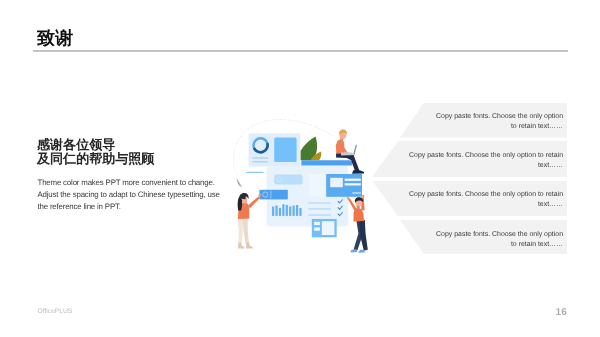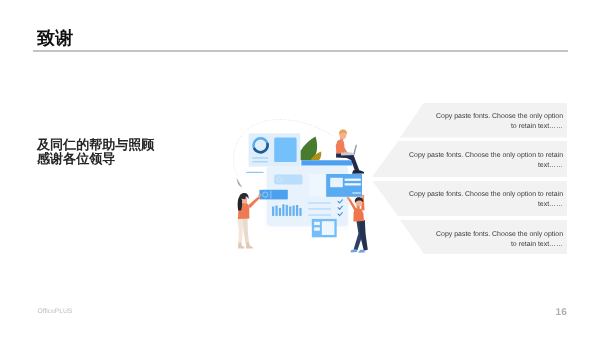--- a/index.html
+++ b/index.html
@@ -47,23 +47,24 @@
   .illus{position:absolute;left:218px;top:108px;width:170px;height:172px;overflow:visible;}
 </style>
 </head>
 <body>
 
 <div class="slide">
   <div class="title">致谢</div>
   <div class="rule"></div>
 
   <div class="lead">
+    <div>感谢各位领导</div>
     <div>及同仁的帮助与照顾</div>
-    <div>感谢各位领导</div>
   </div>
+  <div class="body">Theme color makes PPT more convenient to change. Adjust the spacing to adapt to Chinese typesetting, use the reference line in PPT.</div>
 
   <svg class="illus" viewBox="218 108 170 172" width="170" height="172" xmlns="http://www.w3.org/2000/svg">
     <g>
 
       <path d="M333 136.2 C 316 124.8 296 119.2 277 119.6 C 252 120.2 235.4 134.6 233.6 156.4 C 233.0 163.4 234.4 169.6 237.0 174.6" fill="none" stroke="#c2c5ca" stroke-width="0.6" stroke-linecap="round" stroke-dasharray="0.05 2.6"></path>
       <path d="M236.4 177.4 L242.2 187.4 L239.6 186.0 L237.8 183.4 Z" fill="#a6a9b0"></path>
 
       <rect x="248.6" y="133.4" width="51.6" height="33.2" fill="#e0eefb"></rect>
 
       <circle cx="260.6" cy="145.4" r="7.1" fill="none" stroke="#59ace9" stroke-width="2.5"></circle>

